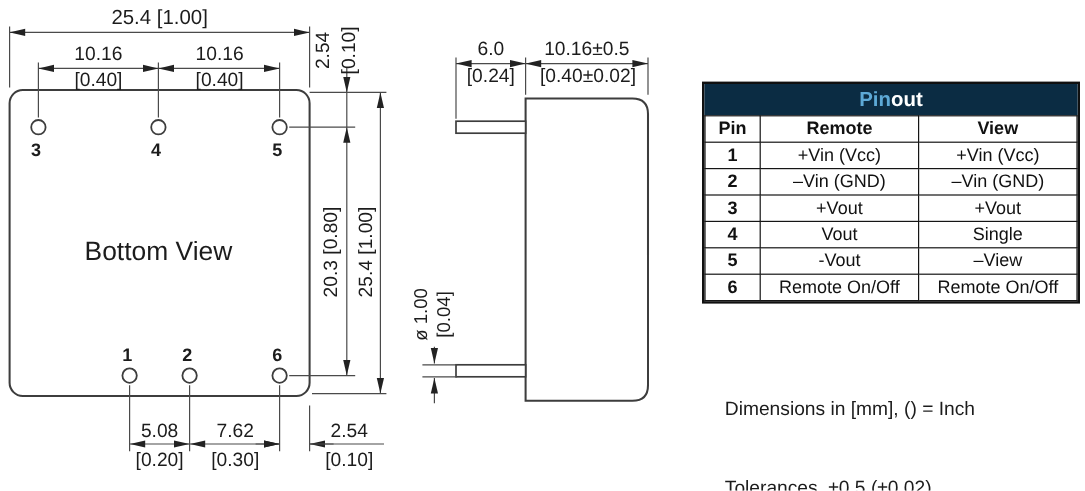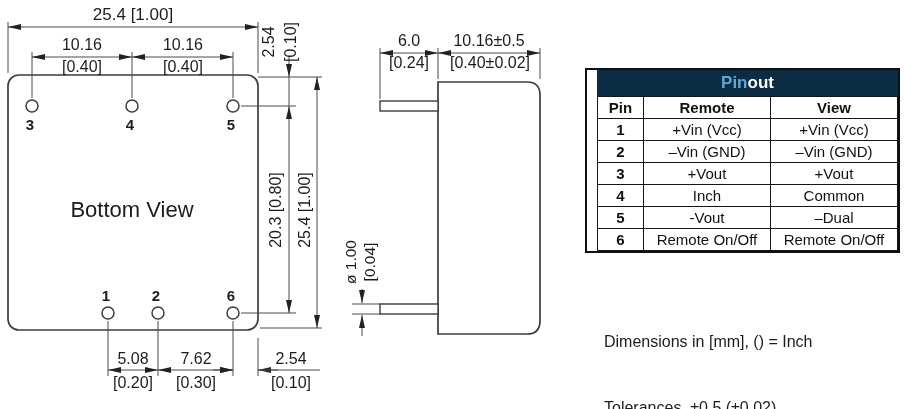--- a/index.html
+++ b/index.html
@@ -3,21 +3,21 @@
 <meta charset="utf-8">
 <style>
   html,body{margin:0;padding:0;background:#fff;}
   #canvas{
     position:relative;width:904px;height:409px;background:#ffffff;
     font-family:"Liberation Sans",sans-serif;overflow:hidden;
   }
   svg text{fill:#1c1c1c;font-family:"Liberation Sans",sans-serif;}
   .pinout{
     position:absolute;left:585px;top:68px;width:315px;
-    border:2px solid #101010;box-sizing:border-box;background:#fff;padding-left:10px;
+    border:2px solid #101010;box-sizing:border-box;background:#fff;
   }
   .pinout-title{
     background:#0b2c43;color:#fff;height:26px;line-height:26px;
     text-align:center;font-weight:bold;font-size:17px;
   }
   .pinout-title .accent{color:#5da9d6;}
   .pinout table{
     width:100%;border-collapse:collapse;table-layout:fixed;
     font-size:15px;color:#111;
   }
@@ -172,27 +172,27 @@
         <td>–Vin (GND)</td>
         <td>–Vin (GND)</td>
       </tr>
       <tr>
         <td class="pincol">3</td>
         <td>+Vout</td>
         <td>+Vout</td>
       </tr>
       <tr>
         <td class="pincol">4</td>
-        <td>Inch</td>
-        <td>Common</td>
+        <td>Vout</td>
+        <td>Single</td>
       </tr>
       <tr>
         <td class="pincol">5</td>
         <td>-Vout</td>
-        <td>–Dual</td>
+        <td>–View</td>
       </tr>
       <tr>
         <td class="pincol">6</td>
         <td>Remote On/Off</td>
         <td>Remote On/Off</td>
       </tr>
     </tbody>
       </table>
   </div>
 

